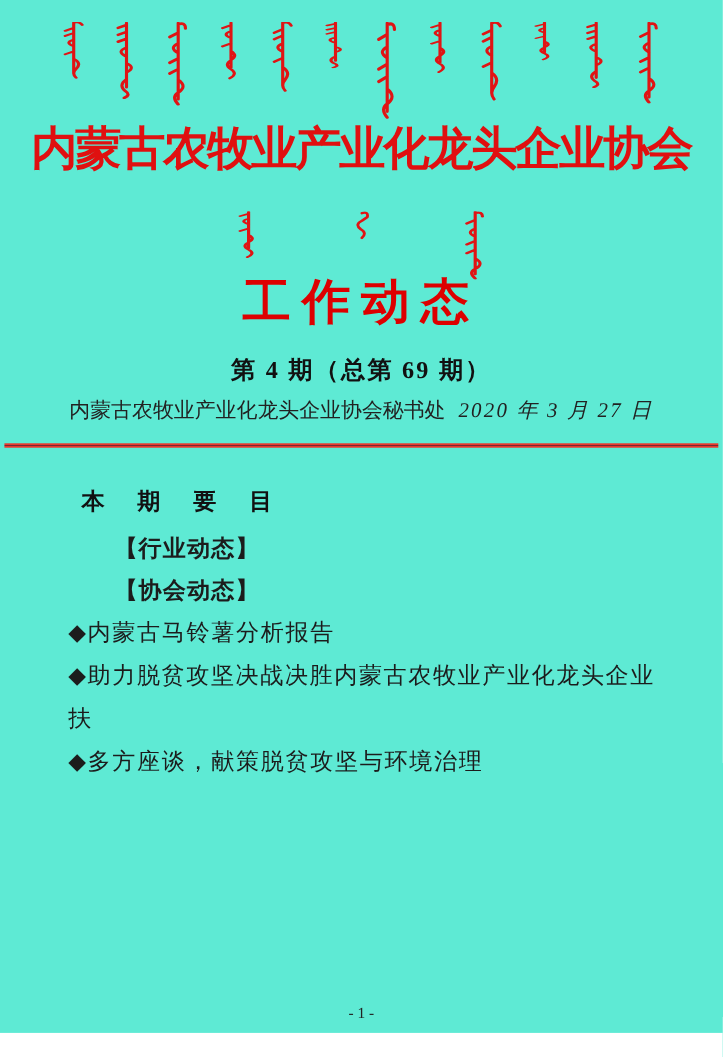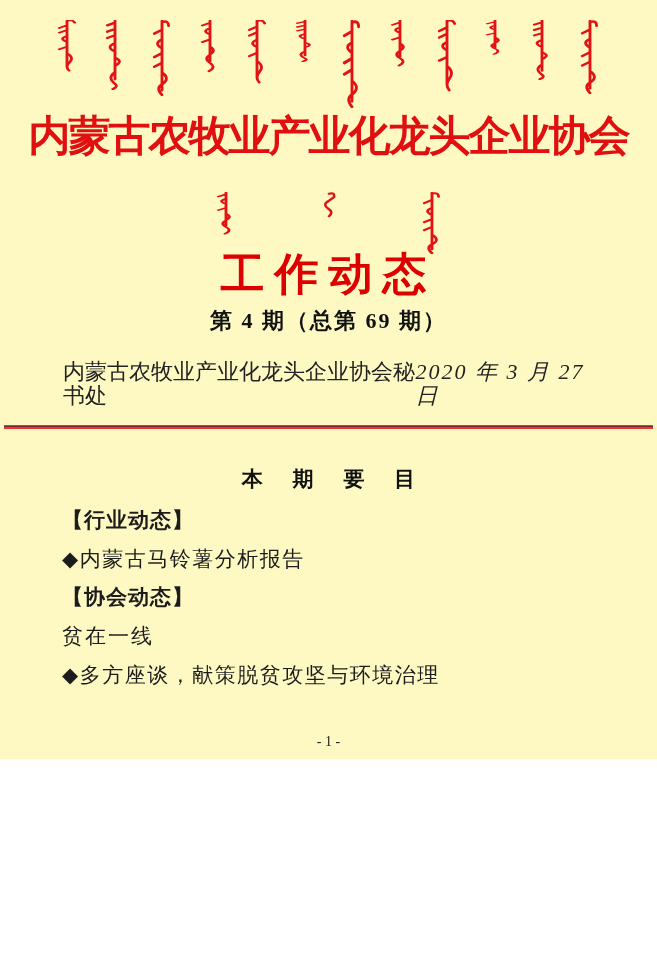--- a/index.html
+++ b/index.html
@@ -1,21 +1,21 @@
 <!DOCTYPE html>
 <html lang="zh"><head>
 <meta charset="utf-8">
 <style>
   html,body{margin:0;padding:0;}
   body{background:#ffffff;}
   .page{
     position:relative;
-    width:657px;height:759px;
+    width:657px;height:939px;
     margin:0 auto;
-    background:#fef9c3;
+    background:#5eead4;
     overflow:hidden;
     font-family:"Liberation Serif","DejaVu Serif",serif;
     color:#1c1c1c;
   }
   
   .mg-row-top{
     display:flex;justify-content:space-between;align-items:flex-start;
     padding:0 56px;margin-top:20px;height:90px;
   }
   .mg-row-mid{
@@ -36,59 +36,60 @@
   .masthead{
     margin-top:-8px;
     text-align:center;
     font-size:44px;line-height:66px;
     font-weight:bold;
     letter-spacing:10px;
     color:#dd0000;
     white-space:nowrap;
   }
   .issue-line{
+    margin-top:16px;
     text-align:center;
     font-size:22px;line-height:26px;
     font-weight:bold;
     letter-spacing:2px;
     color:#111;
   }
   .pub-row{
-    display:flex;justify-content:flex-start;align-items:baseline;
+    display:flex;justify-content:space-between;align-items:baseline;
     padding:0 63px;
-    margin-top:26px;
-    font-size:22px;line-height:24px;
+    margin-top:12px;
+    font-size:19px;line-height:24px;
     color:#222;
   }
   .pub-row .pub-date{letter-spacing:2px;font-style:italic;}
   .red-rule{
     height:4px;
     margin:17px 4px 0 4px;
     background:linear-gradient(to bottom,
       #e8372c 0%,#e8372c 30%,
       #772832 30%,#772832 62%,
       #e8372c 62%,#e8372c 100%);
   }
   
   .toc{padding:0 62px;}
   .toc-heading{
     margin-top:37px;
-    text-align:center;
+    text-align:left;
     font-family:"Liberation Sans","DejaVu Sans",sans-serif;
     font-size:21px;line-height:26px;
     font-weight:bold;
     letter-spacing:12px;
     text-indent:12px; 
     color:#111;
   }
   .toc-body{margin-top:9px;}
   .toc-line{font-size:21px;line-height:38.7px;white-space:nowrap;}
   .line-section{
     font-family:Liberation Serif, serif;
-    font-weight:bold;letter-spacing:1px;white-space:nowrap;
+    font-weight:bold;letter-spacing:1px;white-space:nowrap;margin-left:42px;
   }
   .line-item{letter-spacing:1.5px;}
   .line-item.justify{
     white-space:normal;
     text-align:justify;text-align-last:justify;
     letter-spacing:1px;
   }
   .line-cont{letter-spacing:2px;}
   
   .page-footer{
@@ -163,22 +164,22 @@
     <span class="pub-name">内蒙古农牧业产业化龙头企业协会秘书处</span>
     <span class="pub-date">2020 年 3 月 27 日</span>
   </div>
 
   <div class="red-rule"></div>
 
   <div class="toc">
     <div class="toc-heading">本 期 要 目</div>
     <div class="toc-body">
       <div class="toc-line line-section">【行业动态】</div>
+      <div class="toc-line line-section">【协会动态】</div>
       <div class="toc-line line-item">◆内蒙古马铃薯分析报告</div>
-      <div class="toc-line line-section">【协会动态】</div>
-      <div class="toc-line line-cont">贫在一线</div>
+      <div class="toc-line line-item justify">◆助力脱贫攻坚决战决胜内蒙古农牧业产业化龙头企业扶</div>
       <div class="toc-line line-item">◆多方座谈，献策脱贫攻坚与环境治理</div>
     </div>
   </div>
 
   <div class="page-footer">- 1 -</div>
 
 </div>
 
 </body></html>

